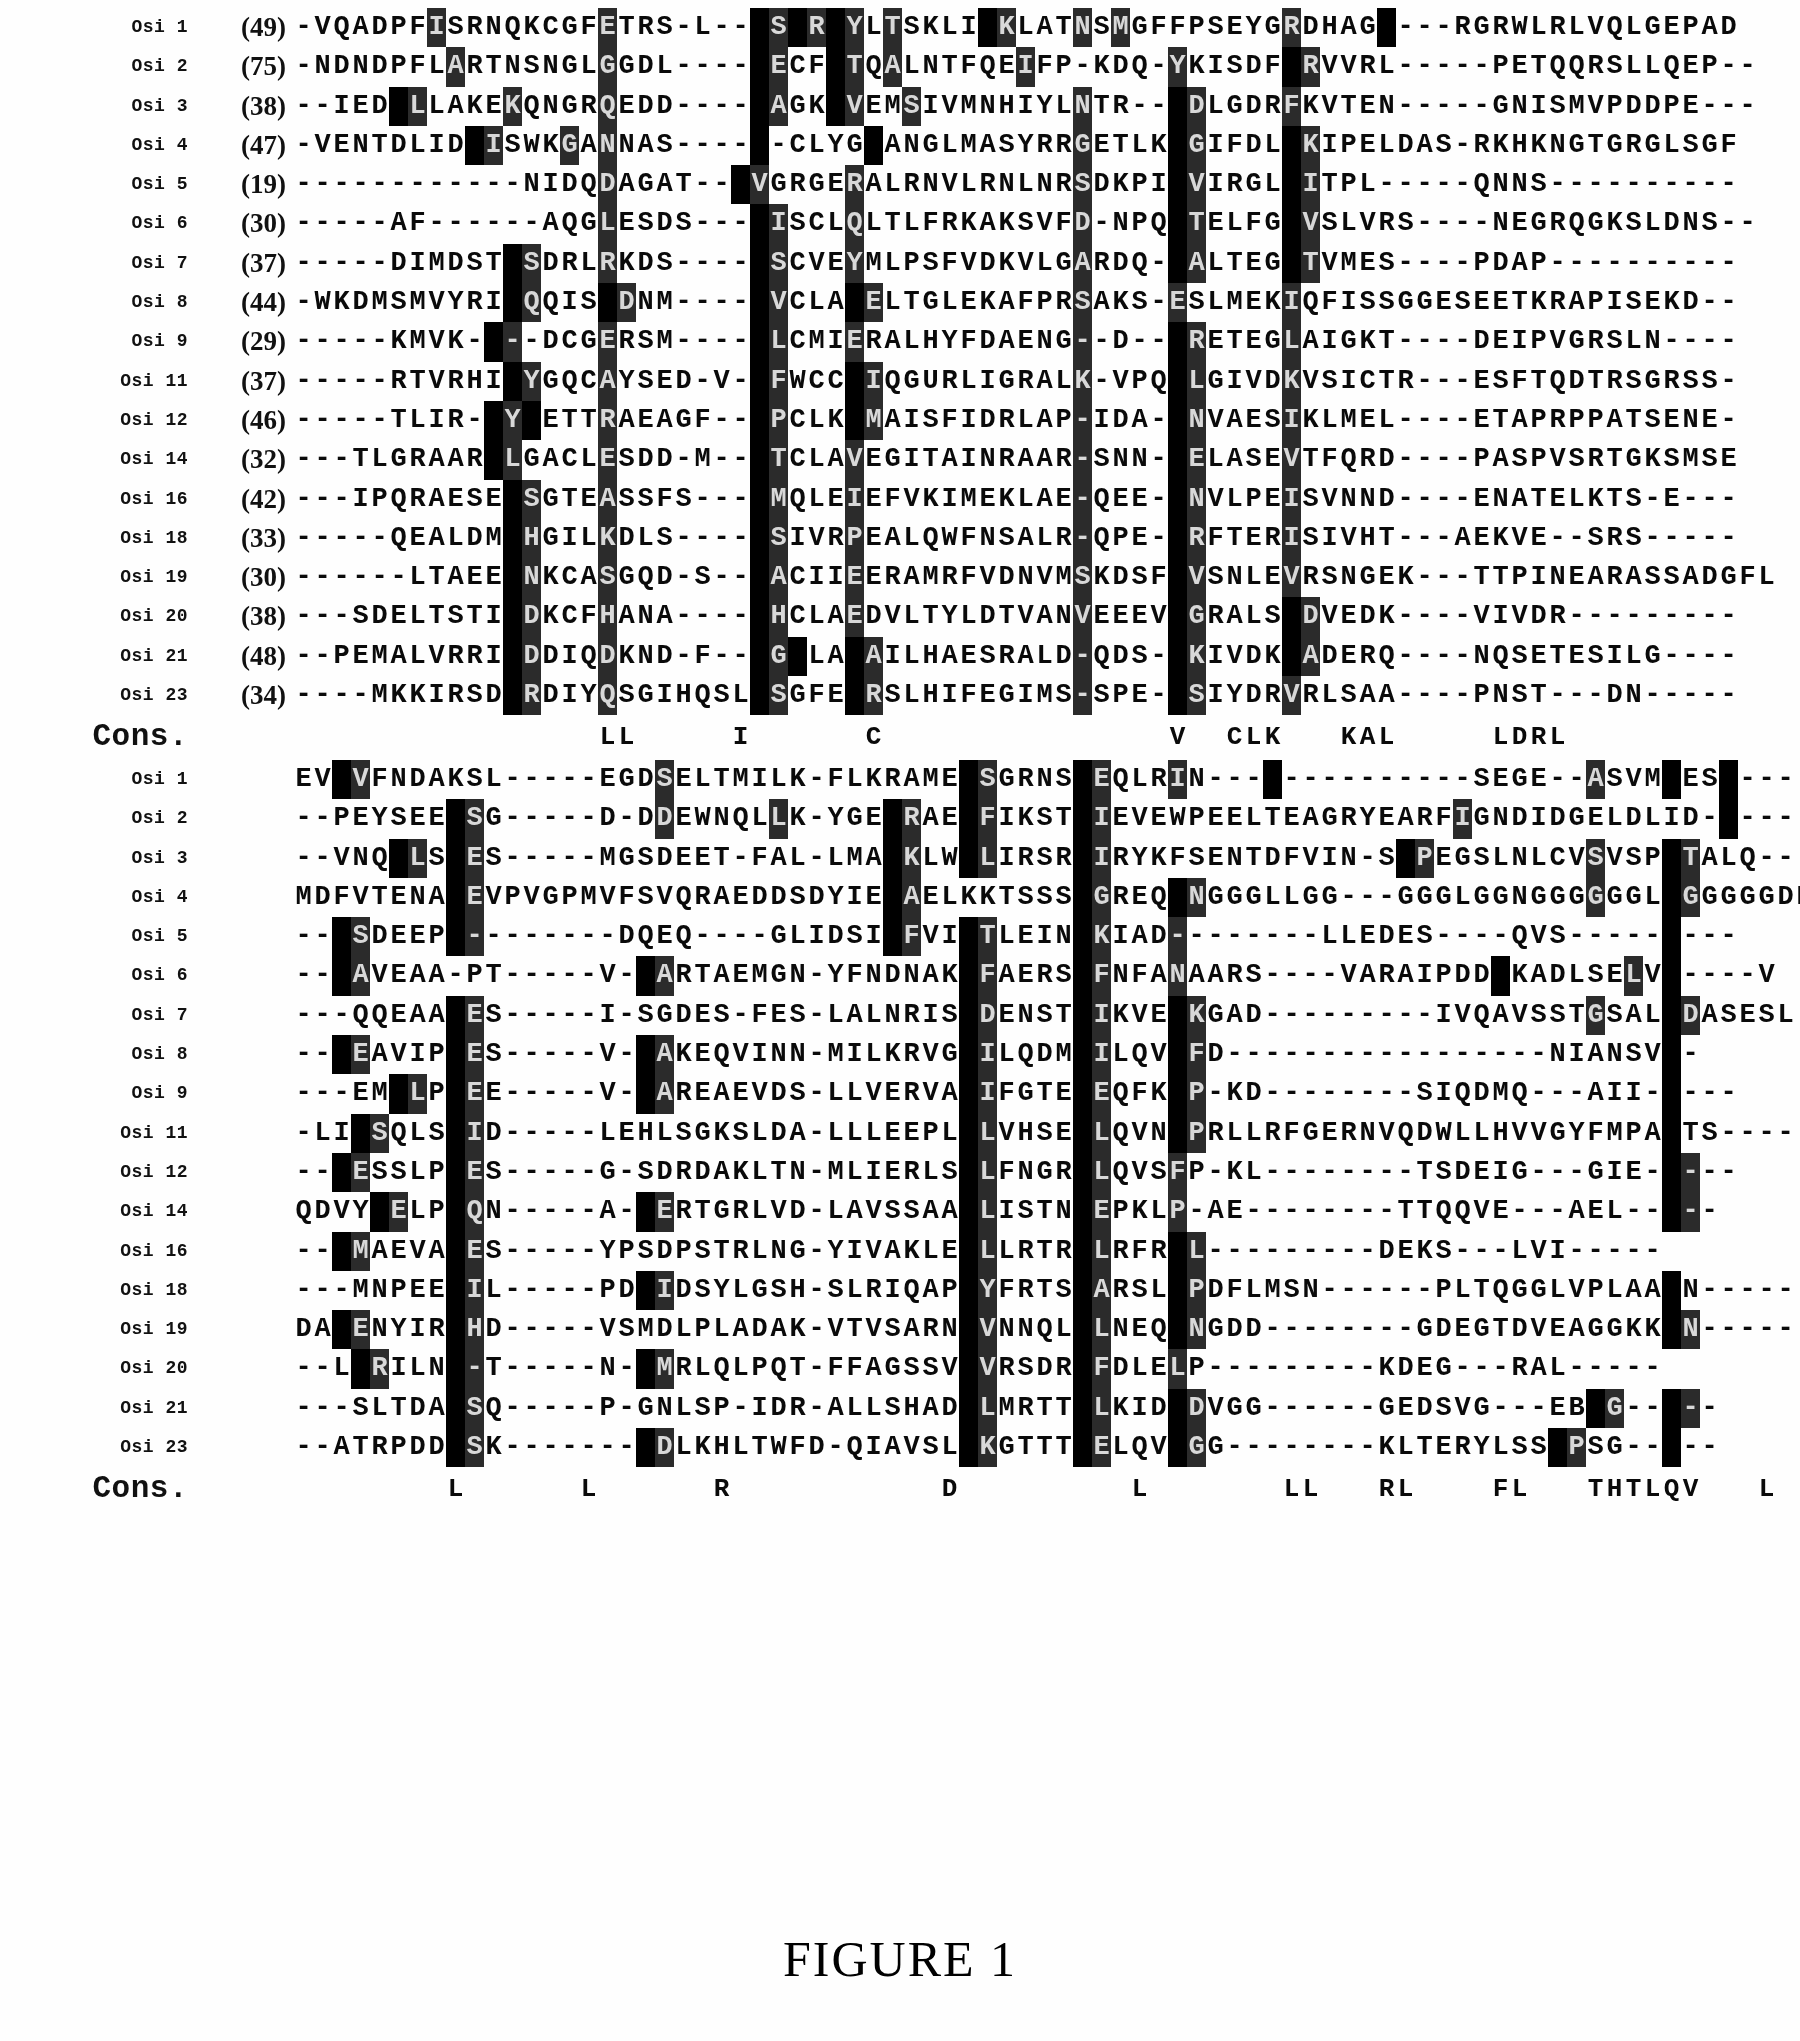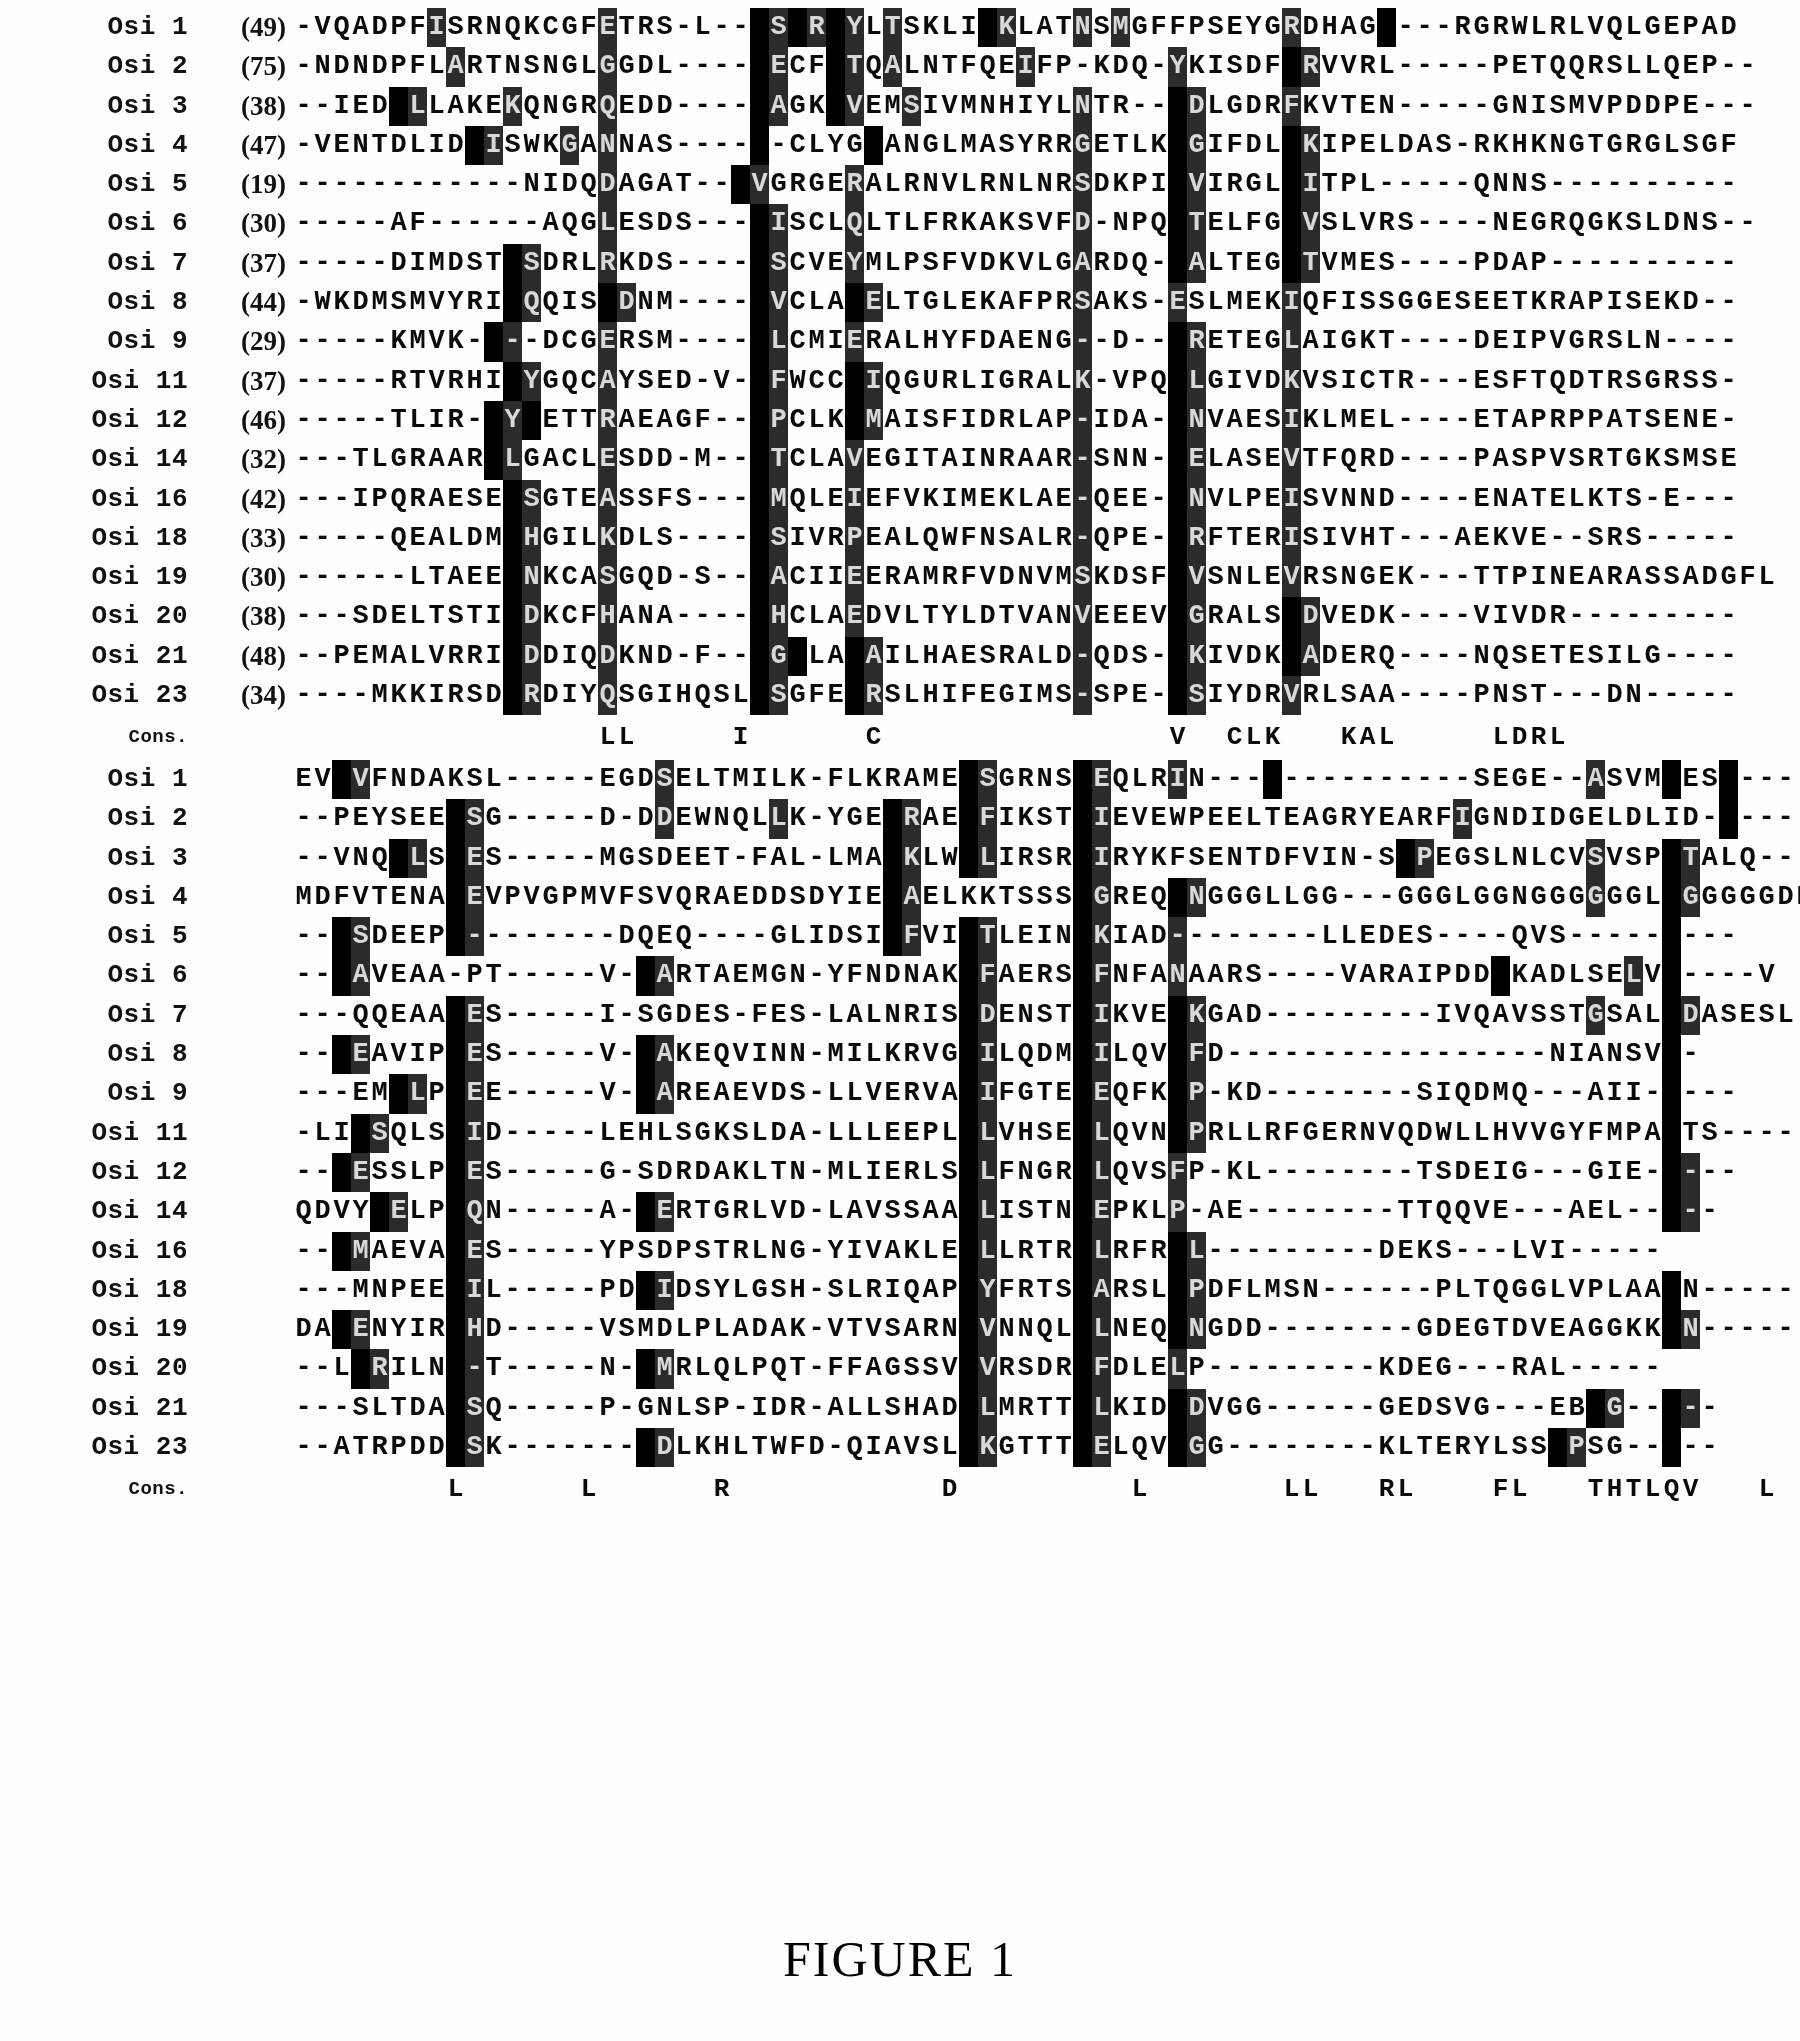--- a/index.html
+++ b/index.html
@@ -39,21 +39,21 @@
     line-height: 39.3px;
     white-space: nowrap;
     font-size: 0px;
   }
 
   .row-label {
     display: inline-block;
     width: 150px;
     text-align: right;
     font-family: "Liberation Mono", "DejaVu Sans Mono", monospace;
-    font-size: 26px;
+    font-size: 18px;
     letter-spacing: 0.5px;
     font-weight: 700;
     vertical-align: top;
     color: #111;
   }
 
   .row-start {
     display: inline-block;
     width: 98px;
     text-align: right;
@@ -95,21 +95,21 @@
     background: #2b2b2b;
     color: #d8d8d8;
   }
 
   .cons-row {
     height: 44px;
     line-height: 44px;
     white-space: nowrap;
     font-size: 0px;
   }
-  .cons-row .row-label { font-size: 19px; line-height: 44px; }
+  .cons-row .row-label { font-size: 31px; line-height: 44px; }
   .cons-row .row-start { font-size: 27px; line-height: 44px; }
   .cons-row .res { line-height: 44px; font-size: 26px; }
 
   #figure-caption {
     position: absolute;
     left: 0;
     top: 1930px;
     width: 1800px;
     text-align: center;
     font-family: "Liberation Serif", "DejaVu Serif", serif;

